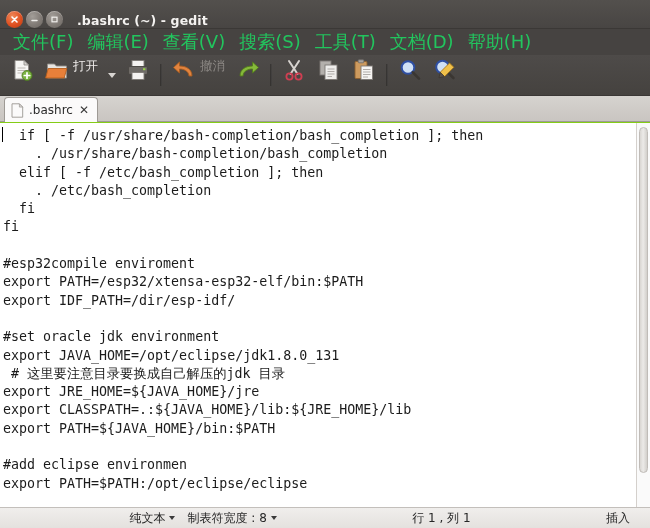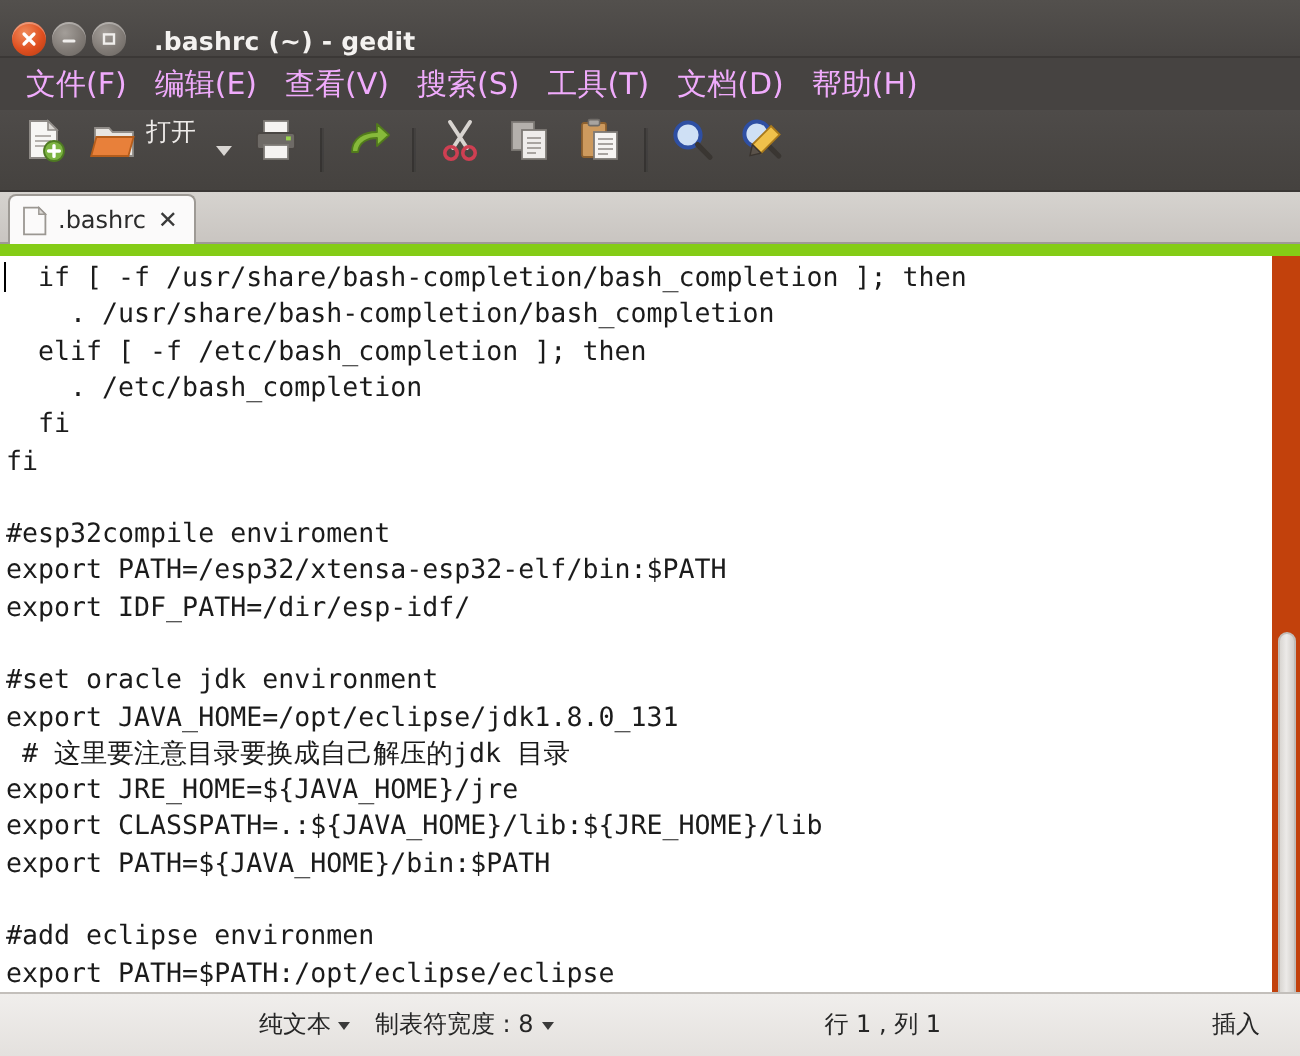--- a/index.html
+++ b/index.html
@@ -49,22 +49,22 @@
 
   
   .menubar {
     height: 26px;
     background: #464341;
     display: flex; align-items: center;
     padding-left: 6px;
     flex: 0 0 auto;
   }
   .menuitem {
-    color: #f0abfc;
-    font-size: 15px;
+    color: #22c55e;
+    font-size: 18px;
     padding: 3px 7px;
     white-space: nowrap;
     border-radius: 2px;
   }
 
   
   .toolbar {
     height: 40px;
     background: linear-gradient(to bottom, #4e4b49 0%, #45423f 100%);
     display: flex; align-items: center;
@@ -125,24 +125,23 @@
     font-size: 12px; font-weight: bold;
     color: #3a3a3a; line-height: 1;
     padding: 0 1px;
   }
 
   
   .editorwrap {
     flex: 1 1 auto;
     position: relative;
     background: #c2410c;
-    border-top: 6px solid #84cc16;
+    border-top: 1px solid #84cc16;
     overflow: hidden;
     display: flex;
-    align-items: center;
   }
   .editor {
     flex: 1 1 auto;
     position: relative;
     background: #ffffff;
     padding: 4px 0 0 0;
     overflow: hidden;
   }
   .codelines {
     font-family: "DejaVu Sans Mono", "Liberation Mono", monospace;
@@ -176,21 +175,21 @@
     left: 2px; right: 2px;
     top: 4px;
     height: 344px;
     background: linear-gradient(to right, #d9d6d2 0%, #eceae8 45%, #d2cfcb 100%);
     border: 1px solid #c0bcb8;
     border-radius: 5px;
   }
 
   
   .statusbar {
-    height: 32px;
+    height: 21px;
     background: linear-gradient(to bottom, #f0eeec 0%, #e4e1de 100%);
     border-top: 1px solid #c3bfbb;
     display: flex; align-items: center;
     flex: 0 0 auto;
     font-size: 12px;
     color: #262626;
     box-sizing: border-box;
   }
   .sb-spacer { flex: 1 1 auto; }
   .sb-item {
@@ -267,20 +266,26 @@
       <svg class="ico" viewBox="0 0 24 24">
         <rect x="6" y="2.5" width="12" height="6" fill="#f5f3f1" stroke="#7e7a76" stroke-width="0.9"></rect>
         <rect x="2.5" y="8.5" width="19" height="8" rx="1.4" fill="#6e6a66" stroke="#4a4643" stroke-width="0.9"></rect>
         <rect x="6" y="14.5" width="12" height="7" fill="#f5f3f1" stroke="#7e7a76" stroke-width="0.9"></rect>
         <rect x="17" y="10.2" width="2.4" height="2" fill="#9ad14e"></rect>
       </svg>
     </div>
 
     <div class="tsep"></div>
 
+    <div class="tbtn disabled">
+      <svg class="ico" viewBox="0 0 24 24">
+        <path d="M20 18 C20 11 14 8 7.5 8 L7.5 4 L1.5 9.5 L7.5 15 L7.5 11 C12 11 16.6 13 17 18 Z" fill="#e2843f" stroke="#a85c20" stroke-width="0.9" stroke-linejoin="round"></path>
+      </svg>
+      <span>撤消</span>
+    </div>
 
     <div class="tbtn">
       <svg class="ico" viewBox="0 0 24 24">
         <path d="M4 18 C4 11 10 8 16.5 8 L16.5 4 L22.5 9.5 L16.5 15 L16.5 11 C12 11 7.4 13 7 18 Z" fill="#86b93a" stroke="#517a1c" stroke-width="0.9" stroke-linejoin="round"></path>
       </svg>
     </div>
 
     <div class="tsep"></div>
 
     <div class="tbtn">

